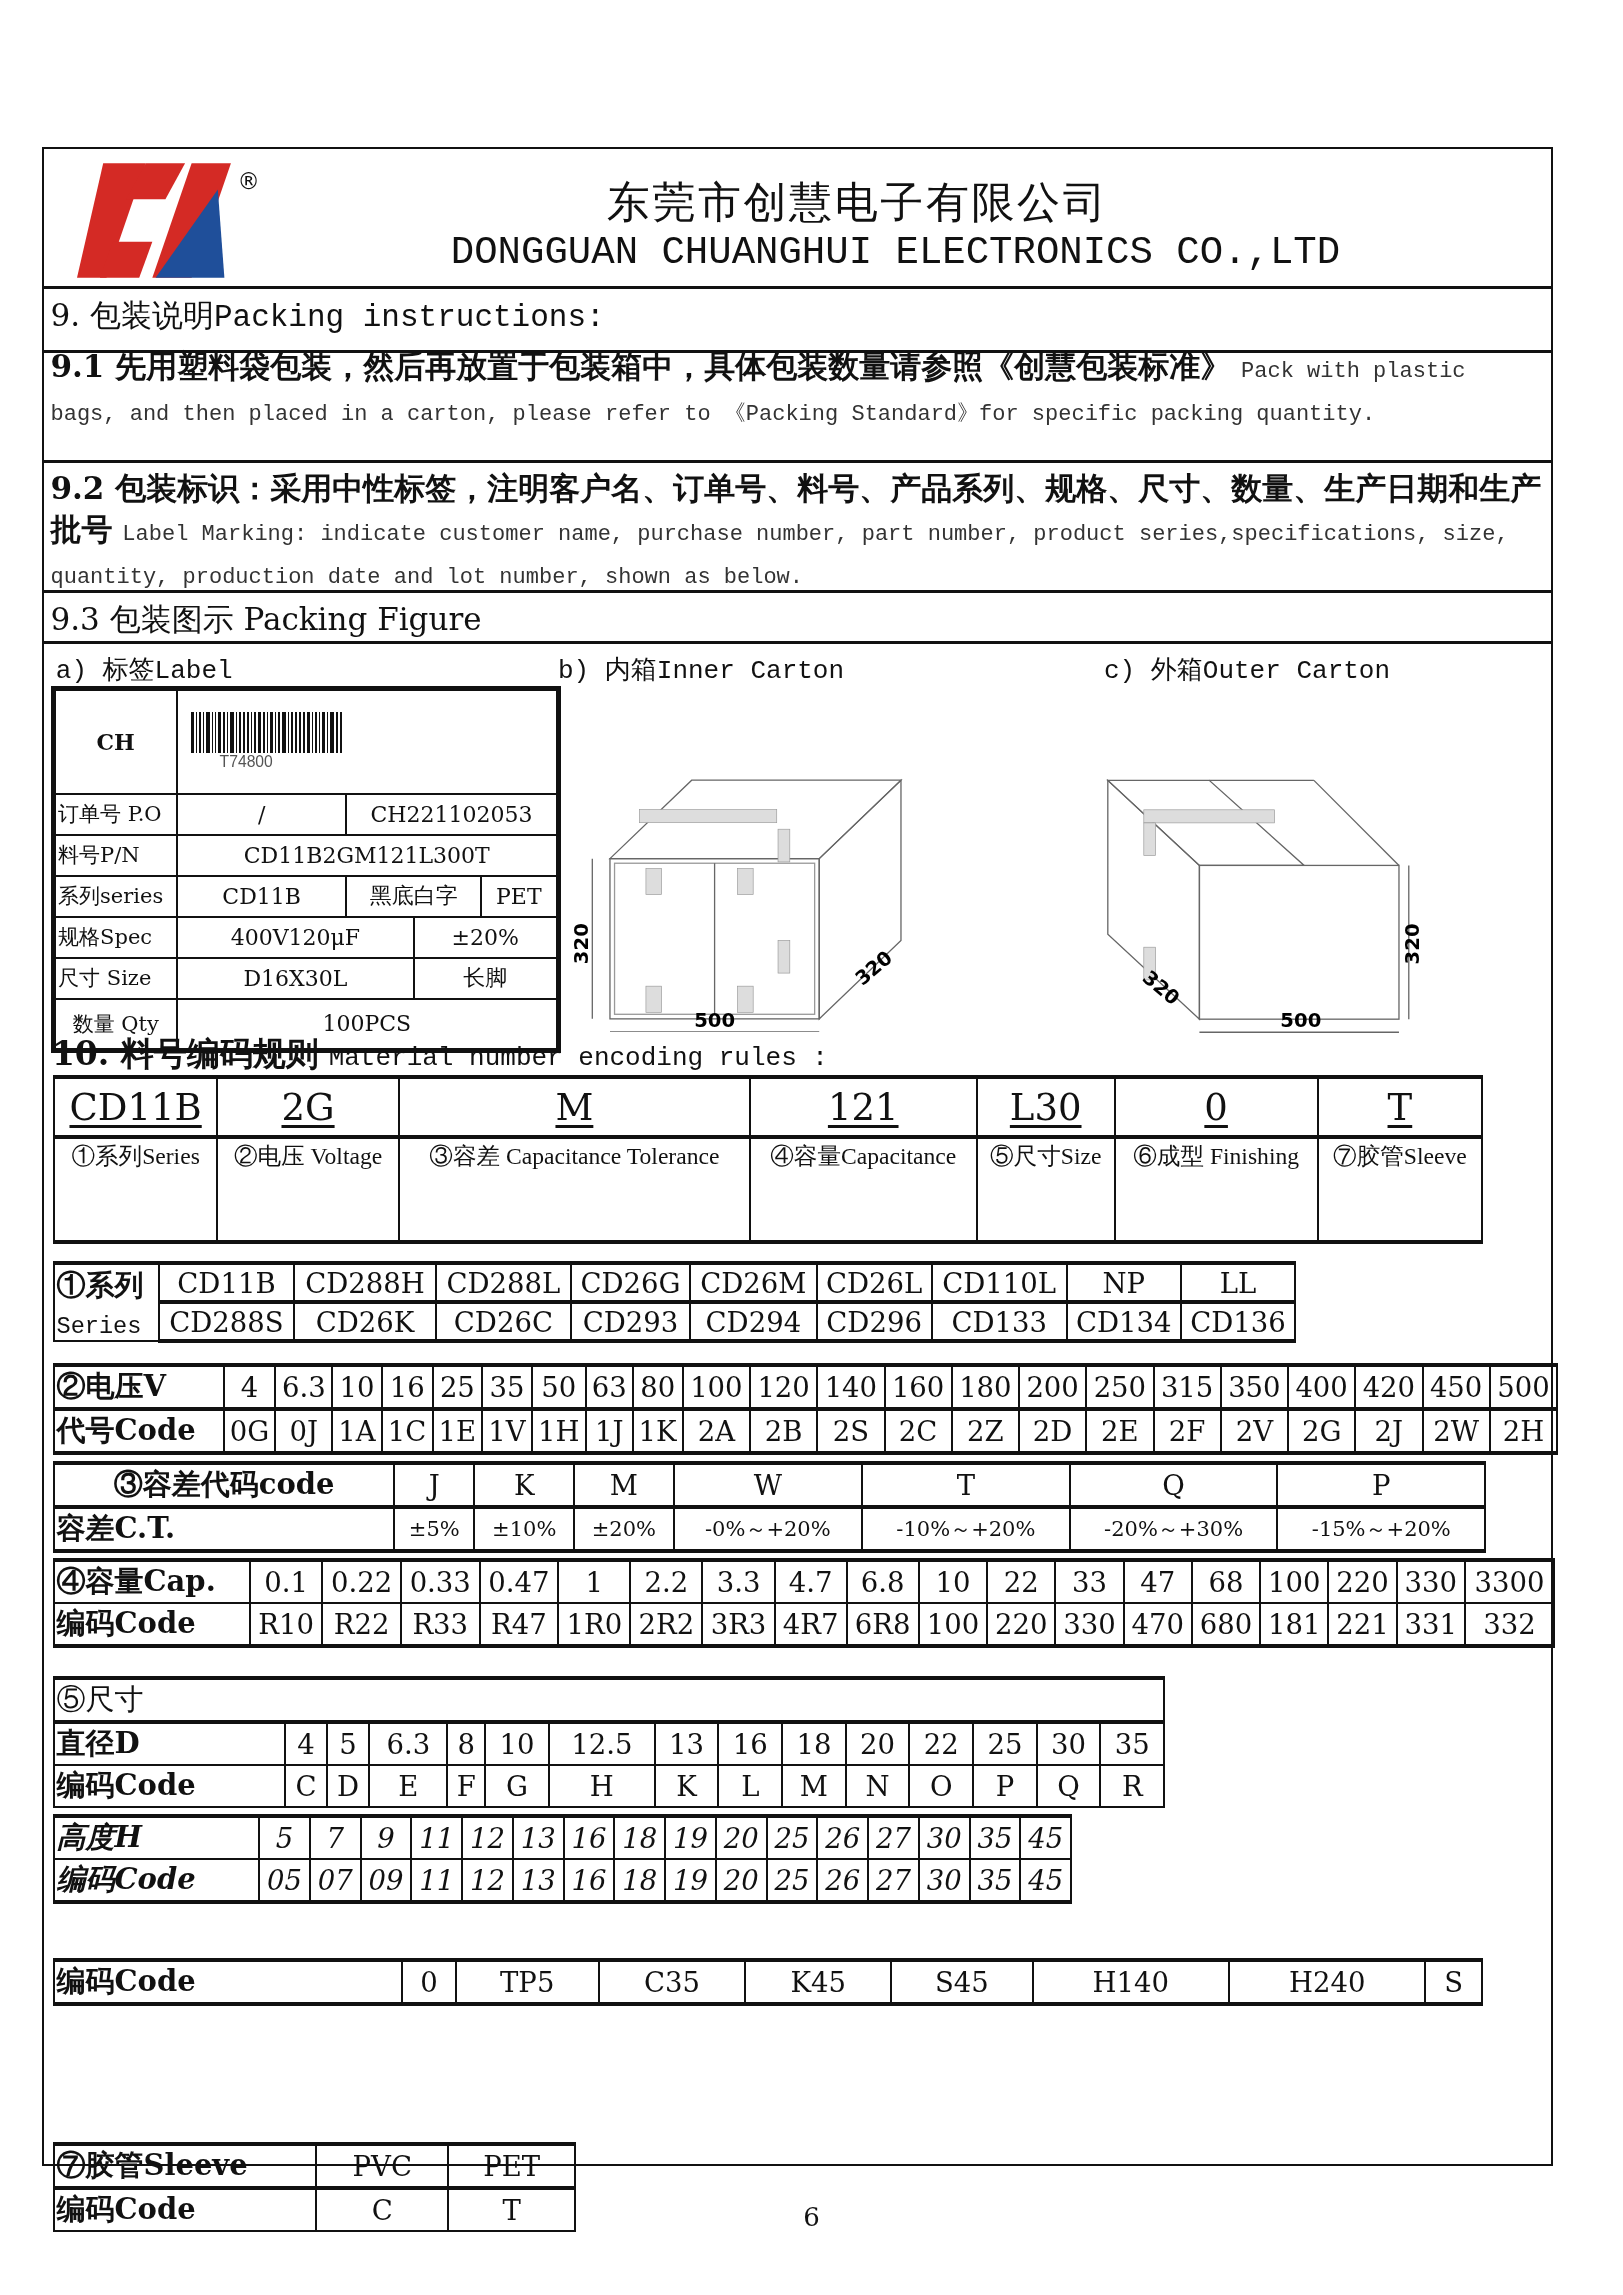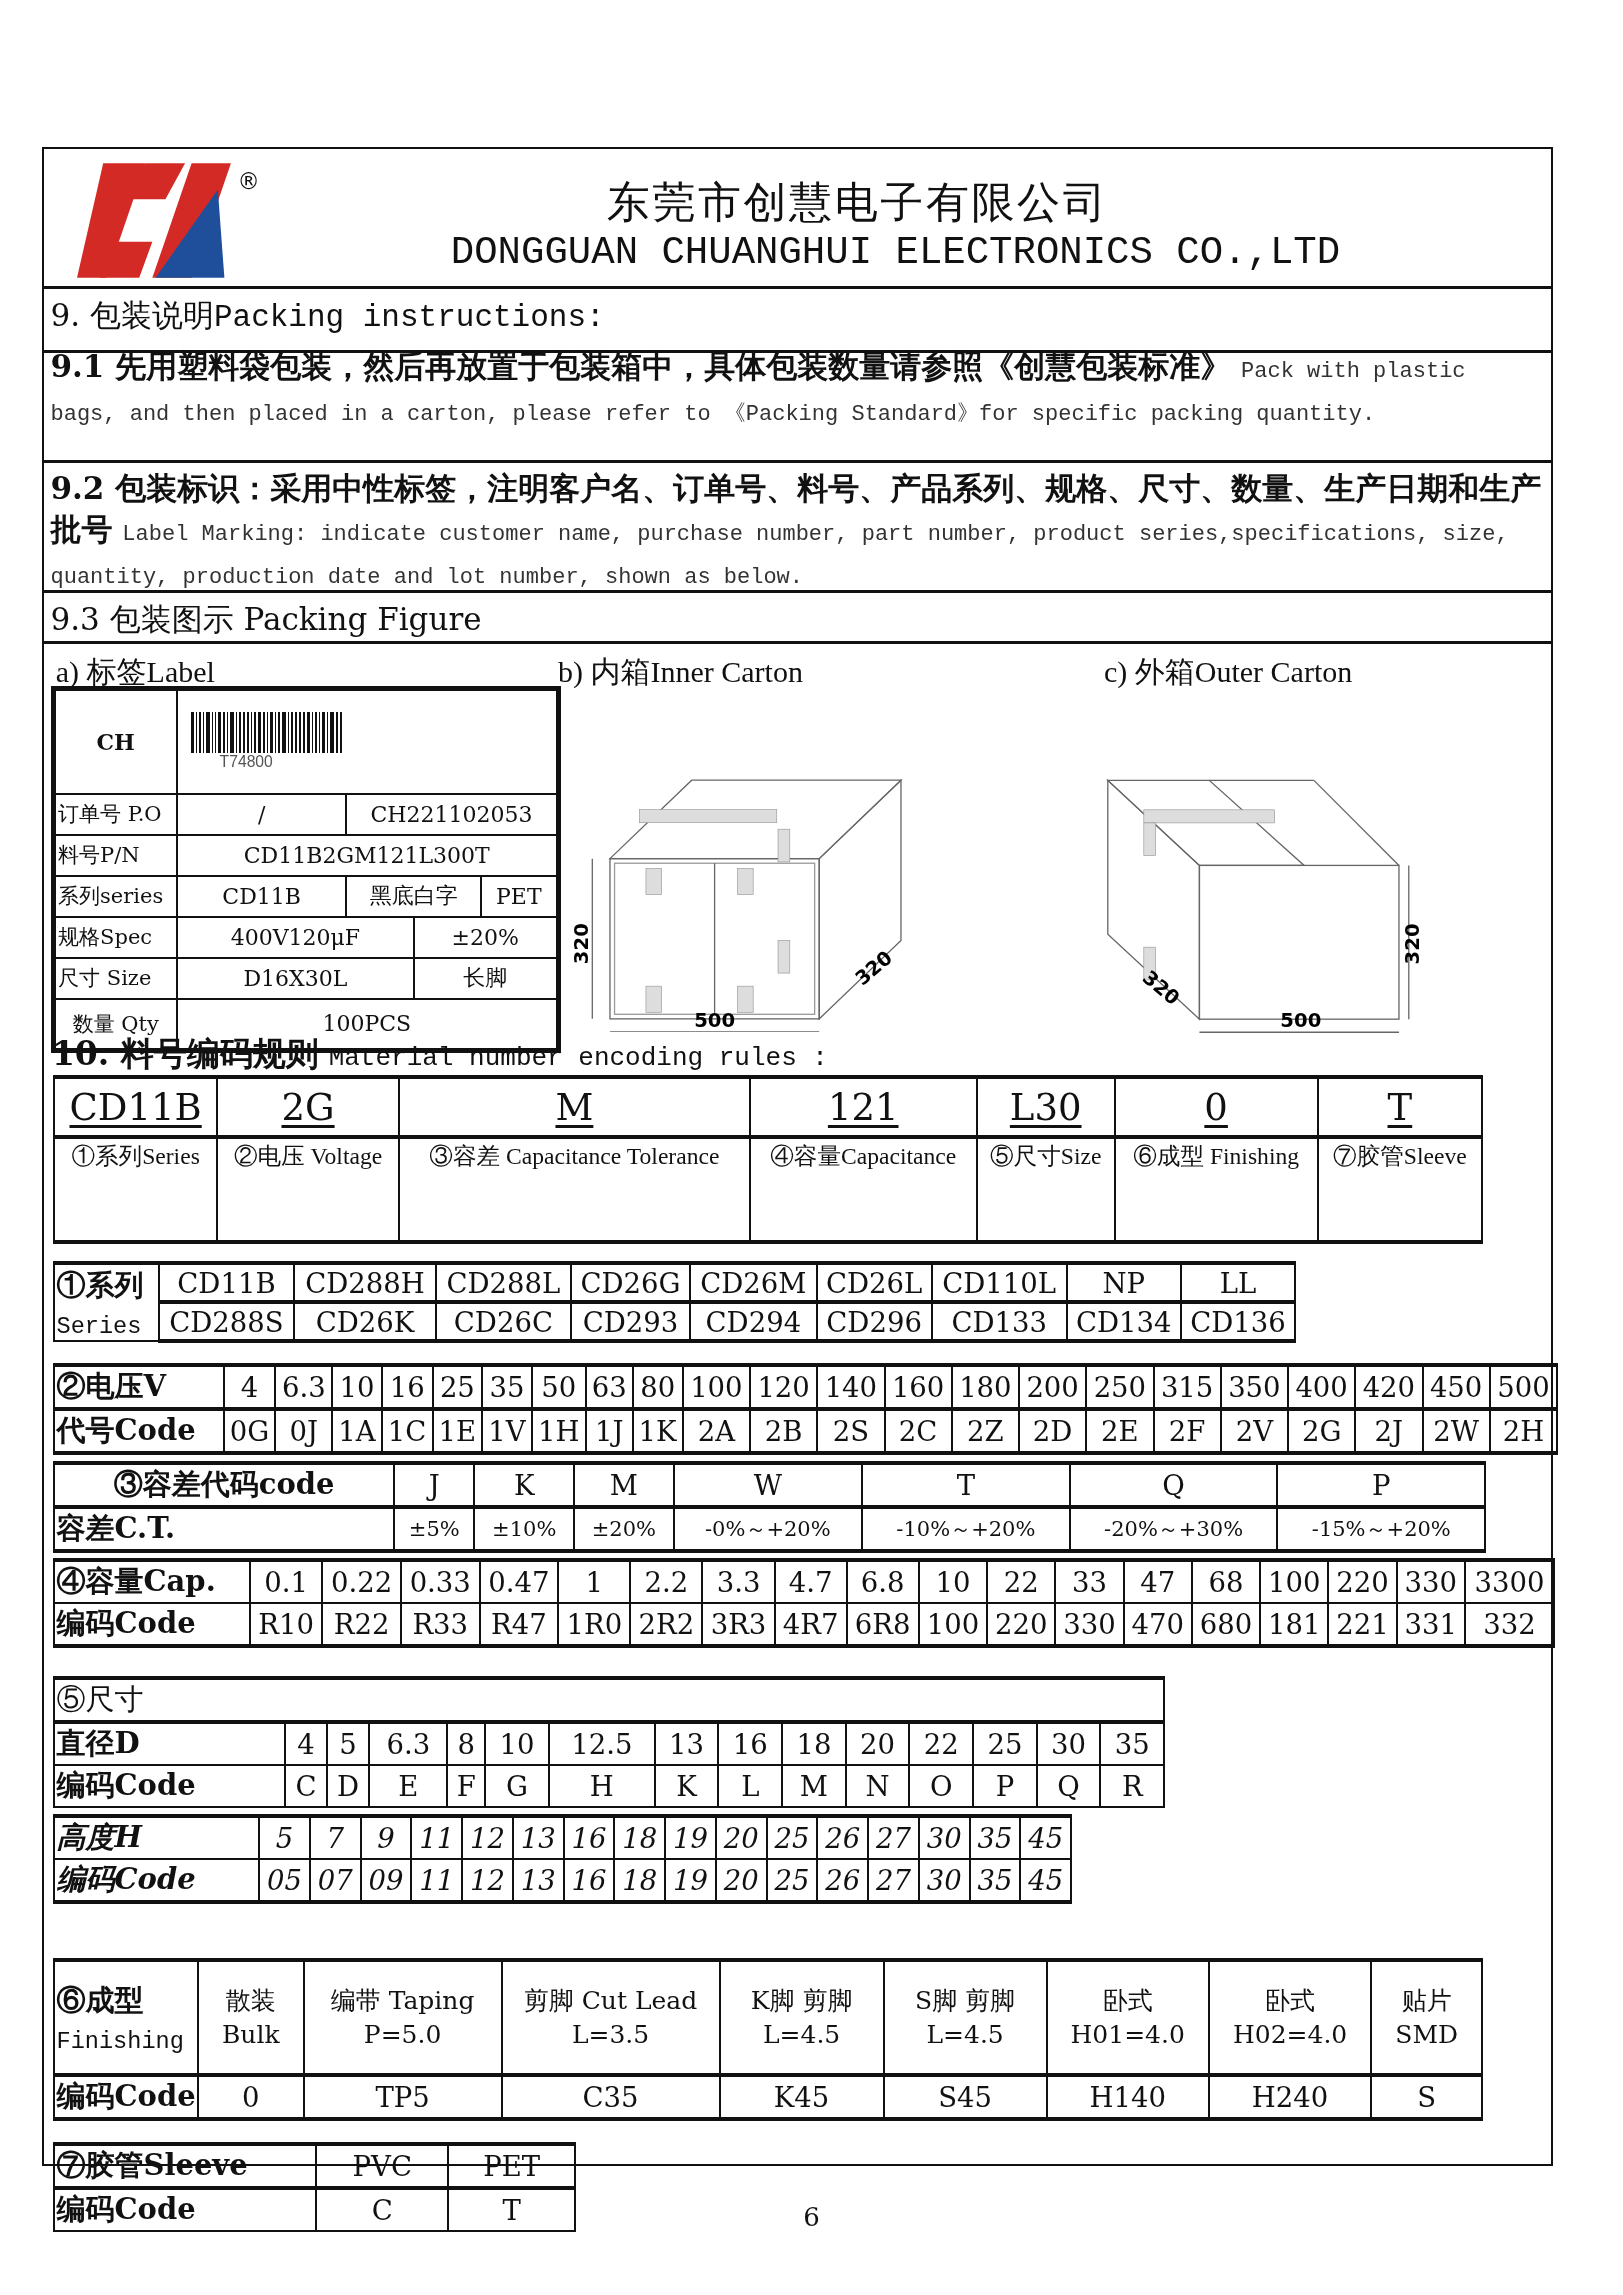--- a/index.html
+++ b/index.html
@@ -9,21 +9,21 @@
   .hdr { position: absolute; left: 0; top: 0; width: 100%; height: 140px; border-bottom: 3.3px solid #111; }
   .logo { position: absolute; left: 33px; top: 14.4px; width: 262px; height: 115px; }
   .co-cn { position: absolute; left: 0; right: 0; top: 25px; text-align: center; font-size: 43px; letter-spacing: 2.6px; padding-left: 120px; }
   .co-en { position: absolute; left: 0; right: 0; top: 82px; text-align: center; font-family: "Liberation Mono", "DejaVu Sans Mono", monospace; font-size: 39px; padding-left: 196px; }
   .sec { position: absolute; left: 0; width: 100%; border-bottom: 3.3px solid #111; padding: 5.2px 6.5px; }
   .sec-title { font-size: 31px; line-height: 43px; }
   .sec-title .en { font-family: "Liberation Mono", monospace; font-size: 31px; }
   .para { font-size: 31px; line-height: 41px; }
   .para .cn { font-weight: bold; }
   .para .en { font-family: "Liberation Mono", monospace; font-size: 22px; color: #333; line-height: 35px; }
-  .fig-cap { position: absolute; font-size: 30px; font-family: Liberation Serif, serif; text-align: right; }
+  .fig-cap { position: absolute; font-size: 26px; font-family: Liberation Mono, monospace; text-align: right; }
   .label-tbl { position: absolute; left: 6.5px; top: 681px; width: 510px; border: 5.2px solid #111; border-collapse: collapse; }
   .label-tbl td { border: 2.6px solid #111; font-size: 22px; height: 41px; text-align: center; padding: 0 2.6px; }
   .label-tbl td.lbl { text-align: left; font-size: 21px; }
   .ch { font-size: 56px; font-weight: bold; height: 105px !important; width: 124px; }
   .barcode { height: 105px !important; }
   .bars { display: flex; align-items: flex-end; height: 41px; margin: 0 0 0 10.5px; gap: 0; }
   .bars span { display: inline-block; background: #111; height: 41px; margin-right: 2px; }
   .bc-num { font-family: "Liberation Sans", sans-serif; font-size: 15.7px; color: #555; text-align: left; margin-left: 39px; }
   .box-fig { position: absolute; }
   table.grid { position: absolute; border-collapse: collapse; }
@@ -463,31 +463,20 @@
           <td>27</td>
           <td>30</td>
           <td>35</td>
           <td>45</td>
         </tr>
   </tbody>
     </table>
 
   <table class="grid" style="left:9.2px;top:1809px;width:1430px;">
     <tbody>
-        <tr class="thick-top" id="fin-r1">
-      <td class="head" style="height:115px;"><div>⑥成型</div><small style="font-family:'Liberation Mono',monospace;">Finishing</small></td>
-    <td style="white-space: normal; font-size: 25px; line-height: 34px;">散装 Bulk</td>
-          <td style="white-space: normal; font-size: 25px; line-height: 34px;">编带 Taping P=5.0</td>
-          <td style="white-space: normal; font-size: 25px; line-height: 34px;">剪脚 Cut Lead L=3.5</td>
-          <td style="white-space: normal; font-size: 25px; line-height: 34px;">K脚 剪脚 L=4.5</td>
-          <td style="white-space: normal; font-size: 25px; line-height: 34px;">S脚 剪脚 L=4.5</td>
-          <td style="white-space: normal; font-size: 25px; line-height: 34px;">卧式 H01=4.0</td>
-          <td style="white-space: normal; font-size: 25px; line-height: 34px;">卧式 H02=4.0</td>
-          <td style="white-space: normal; font-size: 25px; line-height: 34px;">贴片 SMD</td>
-        </tr>
     <tr class="thick-top thick-bot" id="fin-r2">
           <td class="head">编码Code</td>
           <td>0</td>
           <td>TP5</td>
           <td>C35</td>
           <td>K45</td>
           <td>S45</td>
           <td>H140</td>
           <td>H240</td>
           <td>S</td>

